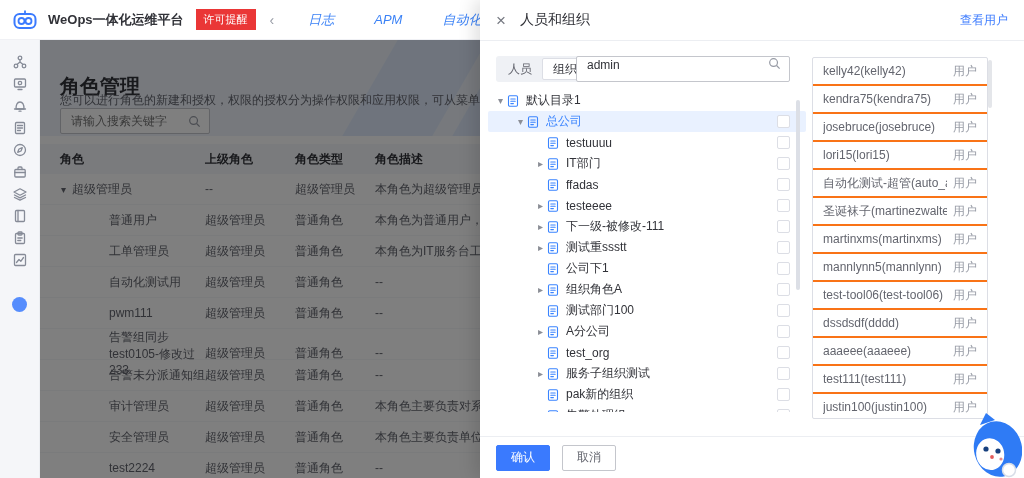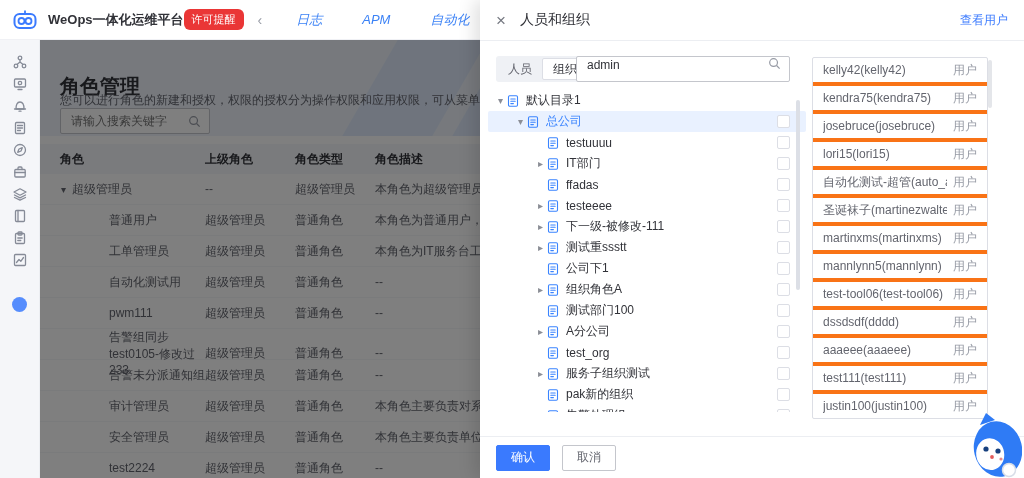--- a/index.html
+++ b/index.html
@@ -4,21 +4,21 @@
 <style>
   html,body{margin:0;padding:0;background:#e8e9ec;overflow:hidden;}
   *{box-sizing:border-box;}
   body{font-family:"Liberation Sans","DejaVu Sans",sans-serif;font-size:12px;color:#313238;}
   #stage{position:relative;width:1024px;height:478px;background:#fff;overflow:hidden;}
 
   
   .topbar{position:absolute;left:0;top:0;width:1024px;height:40px;background:#fff;display:flex;align-items:center;z-index:3;border-bottom:1px solid #f0f1f5;}
   .logo{width:26px;height:26px;margin-left:12px;flex:0 0 auto;}
   .app-title{font-size:13px;font-weight:bold;color:#313238;margin-left:10px;white-space:nowrap;}
-  .license-badge{margin-left:0;background:var(--badge-red,#ea3636);color:#fff;font-size:11px;padding:3px 8px;border-radius:6px;white-space:nowrap;cursor:pointer;}
+  .license-badge{margin-left:12px;background:var(--badge-red,#ea3636);color:#fff;font-size:11px;padding:3px 8px;border-radius:0;white-space:nowrap;cursor:pointer;}
   .collapse-chevron{margin-left:14px;color:#979ba5;font-size:14px;cursor:pointer;user-select:none;}
   .topbar-nav{display:flex;margin-left:14px;}
   .nav-item{padding:10px 20px;font-size:13px;color:#3b82f6;line-height:40px;cursor:pointer;white-space:nowrap;font-style:italic;}
 
   
   .sidebar{position:absolute;left:0;top:40px;width:40px;height:438px;background:#f5f6f9;z-index:2;display:flex;flex-direction:column;align-items:center;padding-top:14px;border-right:1px solid #eceef2;}
   .side-icon{width:16px;height:16px;margin-bottom:6px;display:flex;align-items:center;justify-content:center;cursor:pointer;opacity:.85;}
   .side-icon.active-dot{margin-top:22px;}
   .side-icon.active-dot .dot{width:15px;height:15px;border-radius:50%;background:var(--primary,#3a7afe);}
   .sidebar-bottom{position:absolute;bottom:8px;left:0;width:40px;display:flex;justify-content:center;}
@@ -62,21 +62,21 @@
   .tree-item{position:relative;height:21px;display:flex;align-items:center;cursor:pointer;border-radius:2px;}
   .tree-item.selected{background:var(--sel-bg,#e9f1ff);}
   .tree-item.selected .tree-label{color:var(--sel-text,#3a84ff);}
   .tree-caret{width:13px;font-size:10px;color:#8b8e96;text-align:center;flex:0 0 auto;}
   .tree-doc{width:14px;height:12px;margin-right:5px;flex:0 0 auto;display:flex;align-items:center;}
   .tree-label{font-size:12px;color:#313238;white-space:nowrap;}
   .tree-checkbox{position:absolute;right:16px;top:4px;width:13px;height:13px;border:1px solid #dcdee5;border-radius:2px;background:#fff;cursor:pointer;}
   .tree-scrollbar{position:absolute;left:316px;top:100px;width:4px;height:190px;background:#dcdfe6;border-radius:2px;cursor:pointer;}
 
   .user-panel{position:absolute;left:332px;top:57px;width:176px;height:362px;border:1px solid #dcdee5;border-radius:2px;background:#fff;overflow:hidden;}
-  .user-row{height:28px;display:flex;align-items:center;padding:0 10px;border-bottom:4px solid #f97316;cursor:pointer;}
+  .user-row{height:28px;display:flex;align-items:center;padding:0 10px;border-bottom:2px solid #f97316;cursor:pointer;}
   .user-name{flex:1;font-size:12px;color:#63656e;white-space:nowrap;overflow:hidden;}
   .user-tag{font-size:12px;color:#979ba5;margin-left:6px;}
   .panel-scrollbar{position:absolute;left:508px;top:60px;width:4px;height:48px;background:#e4e6ea;border-radius:2px;cursor:pointer;}
 
   .drawer-footer{position:absolute;left:0;top:436px;width:100%;height:42px;border-top:1px solid #eceef2;display:flex;align-items:center;padding:0 16px;background:#fff;}
   .btn{height:26px;padding:0 14px;border-radius:2px;font-size:12px;cursor:pointer;border:1px solid transparent;font-family:inherit;}
   .btn-primary{background:var(--primary,#3a7afe);color:#fff;border-color:var(--primary,#3a7afe);}
   .btn-default{background:#fff;color:#63656e;border-color:#c4c6cc;margin-left:12px;}
 
   .mascot{position:absolute;right:2px;bottom:-4px;z-index:8;cursor:pointer;}

